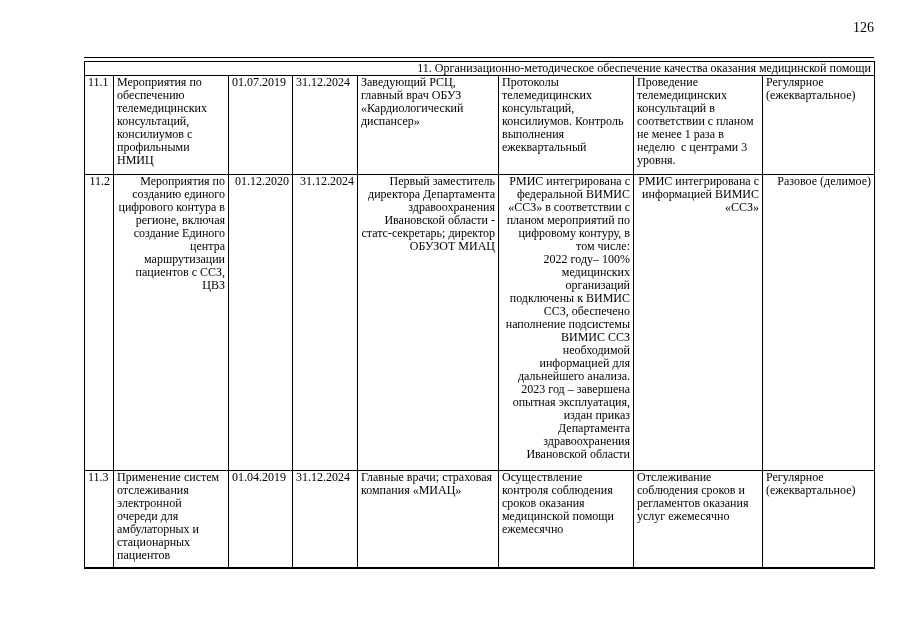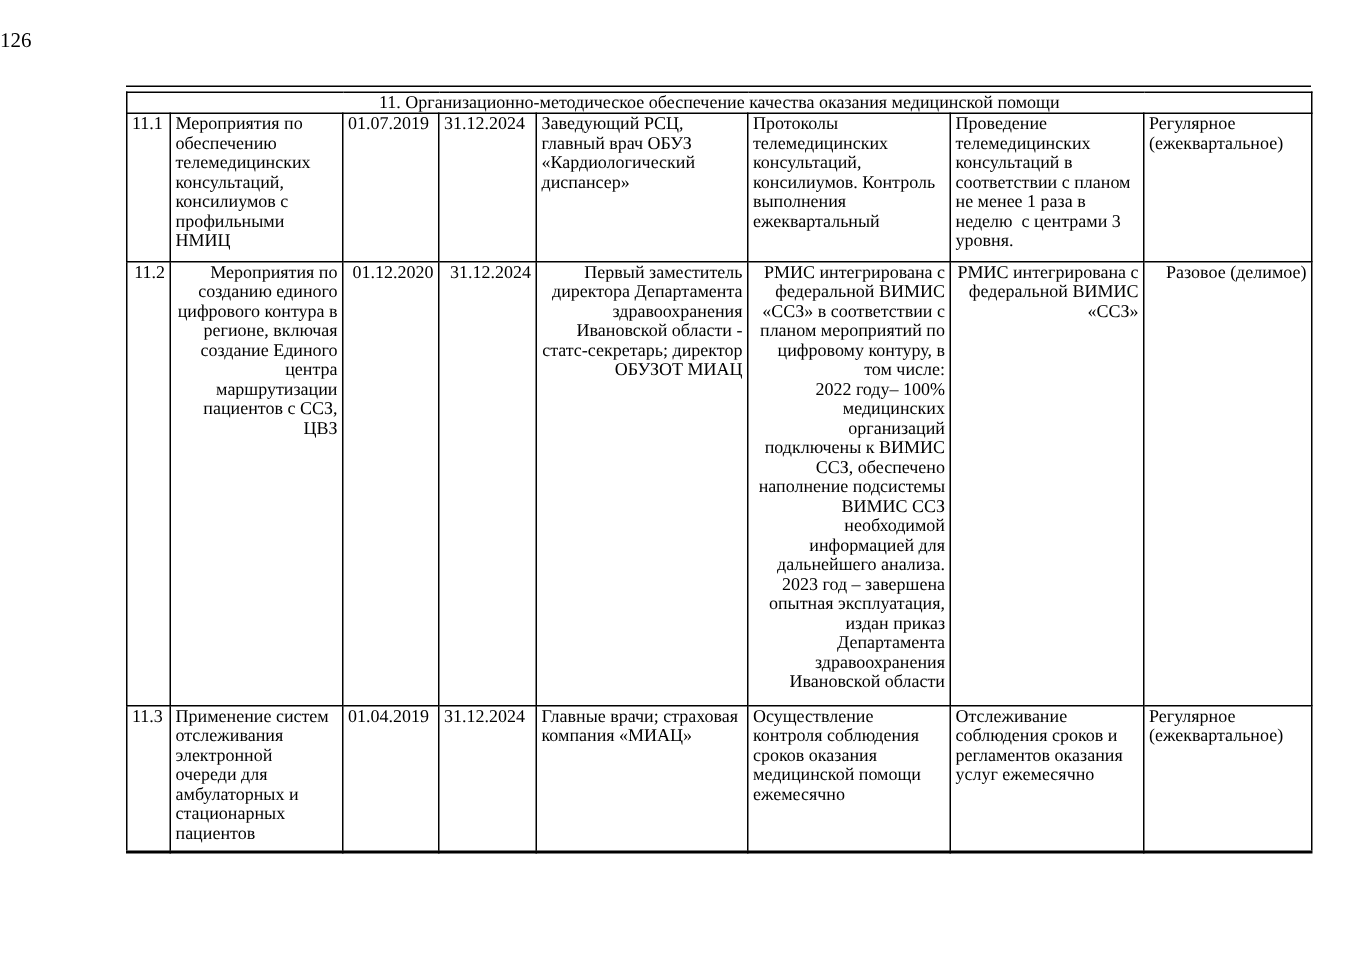--- a/index.html
+++ b/index.html
@@ -13,21 +13,21 @@
     position: relative;
     font-family: "Liberation Serif", "DejaVu Serif", serif;
     color: #000;
     overflow: hidden;
   }
   .page-number {
     position: absolute;
     top: 20px;
     left: 0;
     width: 874px;
-    text-align: left;
+    text-align: right;
     font-size: 14px;
     line-height: 16px;
   }
   .table-block {
     position: absolute;
     left: 84px;
     top: 57px;
     width: 790px;
   }
   .top-rule {
@@ -44,21 +44,21 @@
   table.doc-table td {
     border: 1px solid #000;
     vertical-align: top;
     font-size: 12px;
     line-height: 13px;
     padding: 0 3px;
     white-space: pre-wrap;
     word-wrap: break-word;
   }
   td.section-header {
-    text-align: center;
+    text-align: right;
     height: 13px;
     padding: 0 2px;
     white-space: nowrap;
     overflow: hidden;
     margin-top: 27px;
   }
   tr.r1 { height: 99px; padding-left: 43px; }
   tr.r2 { height: 296px; text-align: right; }
   tr.r3 { height: 97px; }
 </style>
@@ -96,21 +96,21 @@
     </tr>
     <tr class="r2">
       <td>11.2</td>
       <td>Мероприятия по созданию единого цифрового контура в регионе, включая создание Единого центра маршрутизации пациентов с ССЗ, ЦВЗ</td>
       <td>01.12.2020</td>
       <td>31.12.2024</td>
       <td>Первый заместитель директора Департамента здравоохранения Ивановской области - статс-секретарь; директор ОБУЗОТ МИАЦ</td>
       <td>РМИС интегрирована с федеральной ВИМИС «ССЗ» в соответствии с планом мероприятий по цифровому контуру, в том числе:
 2022 году– 100% медицинских организаций подключены к ВИМИС ССЗ, обеспечено наполнение подсистемы ВИМИС ССЗ необходимой информацией для дальнейшего анализа.
 2023 год – завершена опытная эксплуатация, издан приказ Департамента здравоохранения Ивановской области</td>
-      <td>РМИС интегрирована с федеральной ВИМИС «ССЗ»</td>
+      <td>РМИС интегрирована с информацией ВИМИС «ССЗ»</td>
       <td>Разовое (делимое)</td>
     </tr>
     <tr class="r3">
       <td>11.3</td>
       <td>Применение систем отслеживания электронной очереди для амбулаторных и стационарных пациентов</td>
       <td>01.04.2019</td>
       <td>31.12.2024</td>
       <td>Главные врачи; страховая компания «МИАЦ»</td>
       <td>Осуществление контроля соблюдения сроков оказания медицинской помощи ежемесячно</td>
       <td>Отслеживание соблюдения сроков и регламентов оказания услуг ежемесячно</td>

